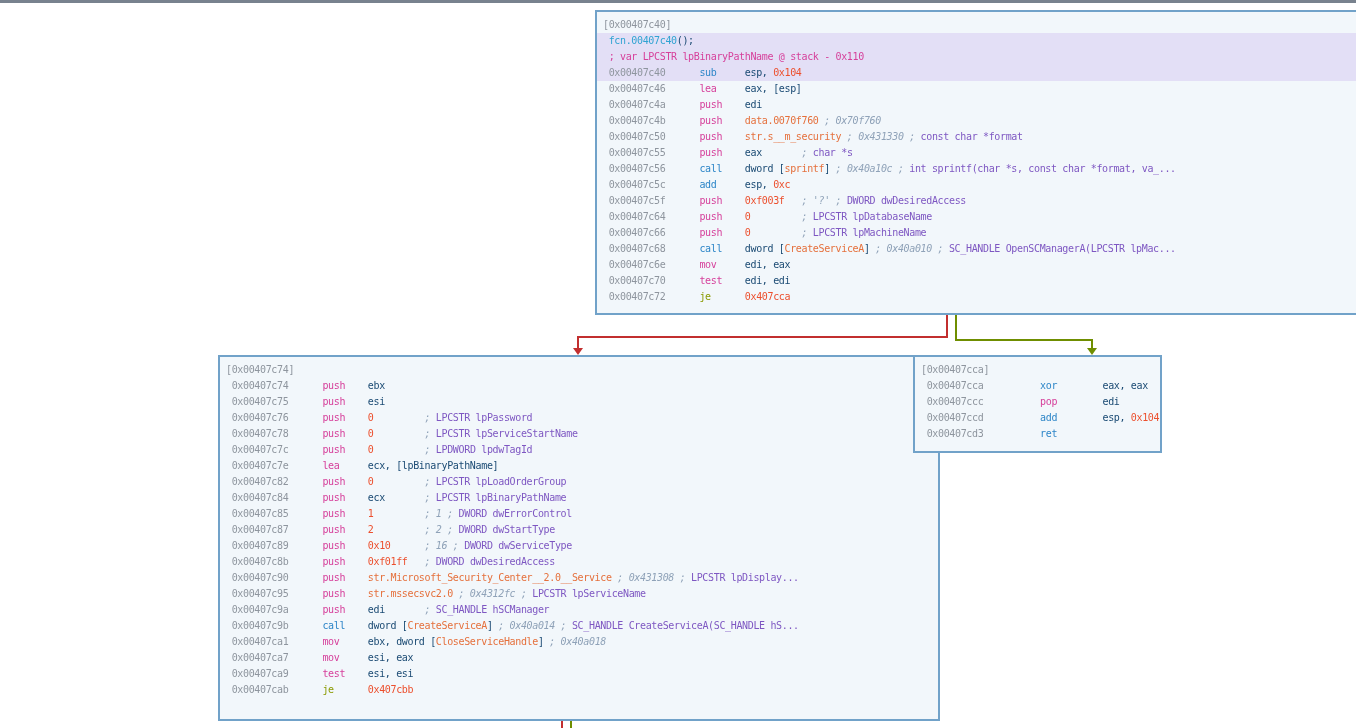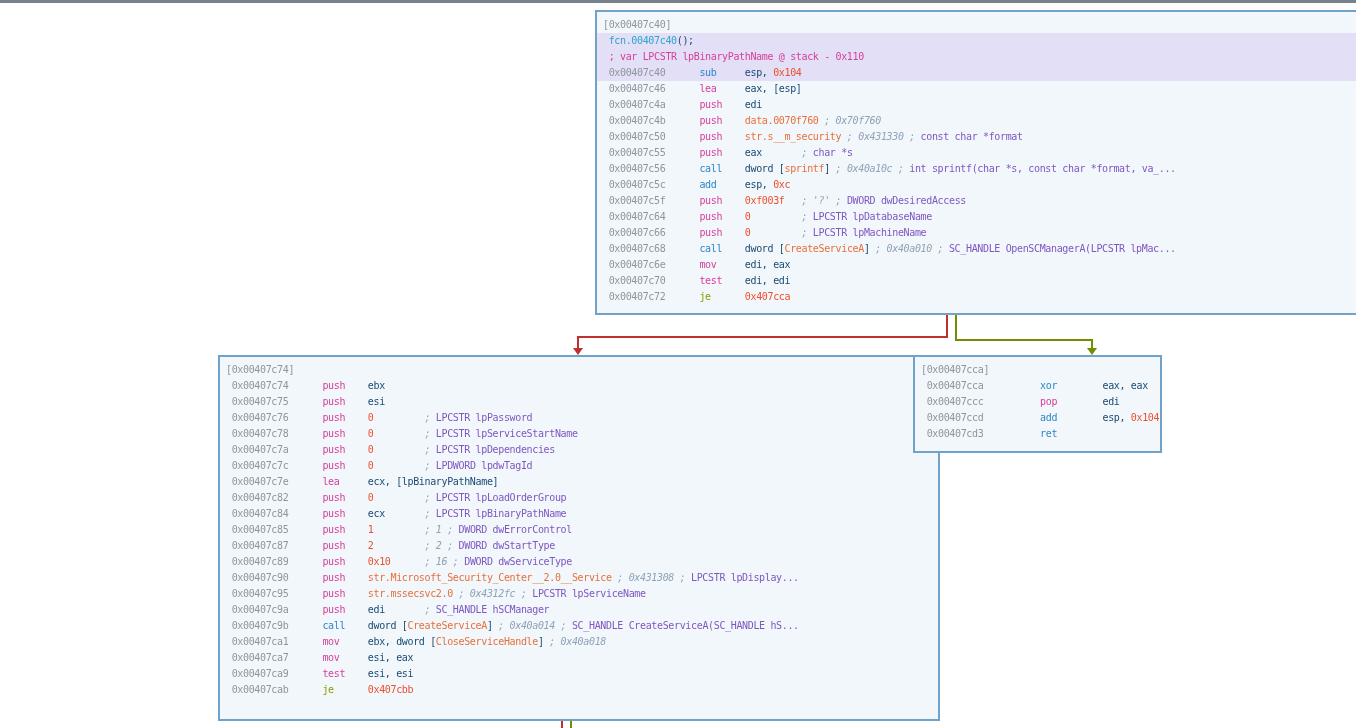--- a/index.html
+++ b/index.html
@@ -69,28 +69,28 @@
       <div class="row"><span class="tk-a"> 0x00407c6e</span><span class="tk-w">      </span><span class="tk-p">mov</span><span class="tk-w">     </span><span class="tk-r">edi, eax</span></div>
       <div class="row"><span class="tk-a"> 0x00407c70</span><span class="tk-w">      </span><span class="tk-p">test</span><span class="tk-w">    </span><span class="tk-r">edi, edi</span></div>
       <div class="row"><span class="tk-a"> 0x00407c72</span><span class="tk-w">      </span><span class="tk-g">je</span><span class="tk-w">      </span><span class="tk-n">0x407cca</span></div>
     </div>
   <div class="block" id="block-1">
       <div class="row"><span class="tk-hd">[0x00407c74]</span></div>
       <div class="row"><span class="tk-a"> 0x00407c74</span><span class="tk-w">      </span><span class="tk-p">push</span><span class="tk-w">    </span><span class="tk-r">ebx</span></div>
       <div class="row"><span class="tk-a"> 0x00407c75</span><span class="tk-w">      </span><span class="tk-p">push</span><span class="tk-w">    </span><span class="tk-r">esi</span></div>
       <div class="row"><span class="tk-a"> 0x00407c76</span><span class="tk-w">      </span><span class="tk-p">push</span><span class="tk-w">    </span><span class="tk-n">0</span><span class="tk-w">         </span><span class="tk-c">; </span><span class="tk-t">LPCSTR lpPassword</span></div>
       <div class="row"><span class="tk-a"> 0x00407c78</span><span class="tk-w">      </span><span class="tk-p">push</span><span class="tk-w">    </span><span class="tk-n">0</span><span class="tk-w">         </span><span class="tk-c">; </span><span class="tk-t">LPCSTR lpServiceStartName</span></div>
-      <div class="row"><span class="tk-a"> 0x00407c7a</span><span class="tk-w">      </span><span class="tk-p">push</span><span class="tk-w">    </span><span class="tk-n">0</span><span class="tk-w">         </span><span class="tk-c">; </span><span class="tk-t">LPCSTR lpDependencies</span></div>
       <div class="row"><span class="tk-a"> 0x00407c7c</span><span class="tk-w">      </span><span class="tk-p">push</span><span class="tk-w">    </span><span class="tk-n">0</span><span class="tk-w">         </span><span class="tk-c">; </span><span class="tk-t">LPDWORD lpdwTagId</span></div>
       <div class="row"><span class="tk-a"> 0x00407c7e</span><span class="tk-w">      </span><span class="tk-p">lea</span><span class="tk-w">     </span><span class="tk-r">ecx, [lpBinaryPathName]</span></div>
       <div class="row"><span class="tk-a"> 0x00407c82</span><span class="tk-w">      </span><span class="tk-p">push</span><span class="tk-w">    </span><span class="tk-n">0</span><span class="tk-w">         </span><span class="tk-c">; </span><span class="tk-t">LPCSTR lpLoadOrderGroup</span></div>
       <div class="row"><span class="tk-a"> 0x00407c84</span><span class="tk-w">      </span><span class="tk-p">push</span><span class="tk-w">    </span><span class="tk-r">ecx</span><span class="tk-w">       </span><span class="tk-c">; </span><span class="tk-t">LPCSTR lpBinaryPathName</span></div>
       <div class="row"><span class="tk-a"> 0x00407c85</span><span class="tk-w">      </span><span class="tk-p">push</span><span class="tk-w">    </span><span class="tk-n">1</span><span class="tk-w">         </span><span class="tk-c">; 1 ; </span><span class="tk-t">DWORD dwErrorControl</span></div>
       <div class="row"><span class="tk-a"> 0x00407c87</span><span class="tk-w">      </span><span class="tk-p">push</span><span class="tk-w">    </span><span class="tk-n">2</span><span class="tk-w">         </span><span class="tk-c">; 2 ; </span><span class="tk-t">DWORD dwStartType</span></div>
       <div class="row"><span class="tk-a"> 0x00407c89</span><span class="tk-w">      </span><span class="tk-p">push</span><span class="tk-w">    </span><span class="tk-n">0x10</span><span class="tk-w">      </span><span class="tk-c">; 16 ; </span><span class="tk-t">DWORD dwServiceType</span></div>
+      <div class="row"><span class="tk-a"> 0x00407c8b</span><span class="tk-w">      </span><span class="tk-p">push</span><span class="tk-w">    </span><span class="tk-n">0xf01ff</span><span class="tk-w">   </span><span class="tk-c">; </span><span class="tk-t">DWORD dwDesiredAccess</span></div>
       <div class="row"><span class="tk-a"> 0x00407c90</span><span class="tk-w">      </span><span class="tk-p">push</span><span class="tk-w">    </span><span class="tk-f">str.Microsoft_Security_Center__2.0__Service</span><span class="tk-c"> ; 0x431308 ; </span><span class="tk-t">LPCSTR lpDisplay...</span></div>
       <div class="row"><span class="tk-a"> 0x00407c95</span><span class="tk-w">      </span><span class="tk-p">push</span><span class="tk-w">    </span><span class="tk-f">str.mssecsvc2.0</span><span class="tk-c"> ; 0x4312fc ; </span><span class="tk-t">LPCSTR lpServiceName</span></div>
       <div class="row"><span class="tk-a"> 0x00407c9a</span><span class="tk-w">      </span><span class="tk-p">push</span><span class="tk-w">    </span><span class="tk-r">edi</span><span class="tk-w">       </span><span class="tk-c">; </span><span class="tk-t">SC_HANDLE hSCManager</span></div>
       <div class="row"><span class="tk-a"> 0x00407c9b</span><span class="tk-w">      </span><span class="tk-b">call</span><span class="tk-w">    </span><span class="tk-r">dword [</span><span class="tk-f">CreateServiceA</span><span class="tk-r">]</span><span class="tk-c"> ; 0x40a014 ; </span><span class="tk-t">SC_HANDLE CreateServiceA(SC_HANDLE hS...</span></div>
       <div class="row"><span class="tk-a"> 0x00407ca1</span><span class="tk-w">      </span><span class="tk-p">mov</span><span class="tk-w">     </span><span class="tk-r">ebx, dword [</span><span class="tk-f">CloseServiceHandle</span><span class="tk-r">]</span><span class="tk-c"> ; 0x40a018</span></div>
       <div class="row"><span class="tk-a"> 0x00407ca7</span><span class="tk-w">      </span><span class="tk-p">mov</span><span class="tk-w">     </span><span class="tk-r">esi, eax</span></div>
       <div class="row"><span class="tk-a"> 0x00407ca9</span><span class="tk-w">      </span><span class="tk-p">test</span><span class="tk-w">    </span><span class="tk-r">esi, esi</span></div>
       <div class="row"><span class="tk-a"> 0x00407cab</span><span class="tk-w">      </span><span class="tk-g">je</span><span class="tk-w">      </span><span class="tk-n">0x407cbb</span></div>
     </div>
   <div class="block" id="block-2">

